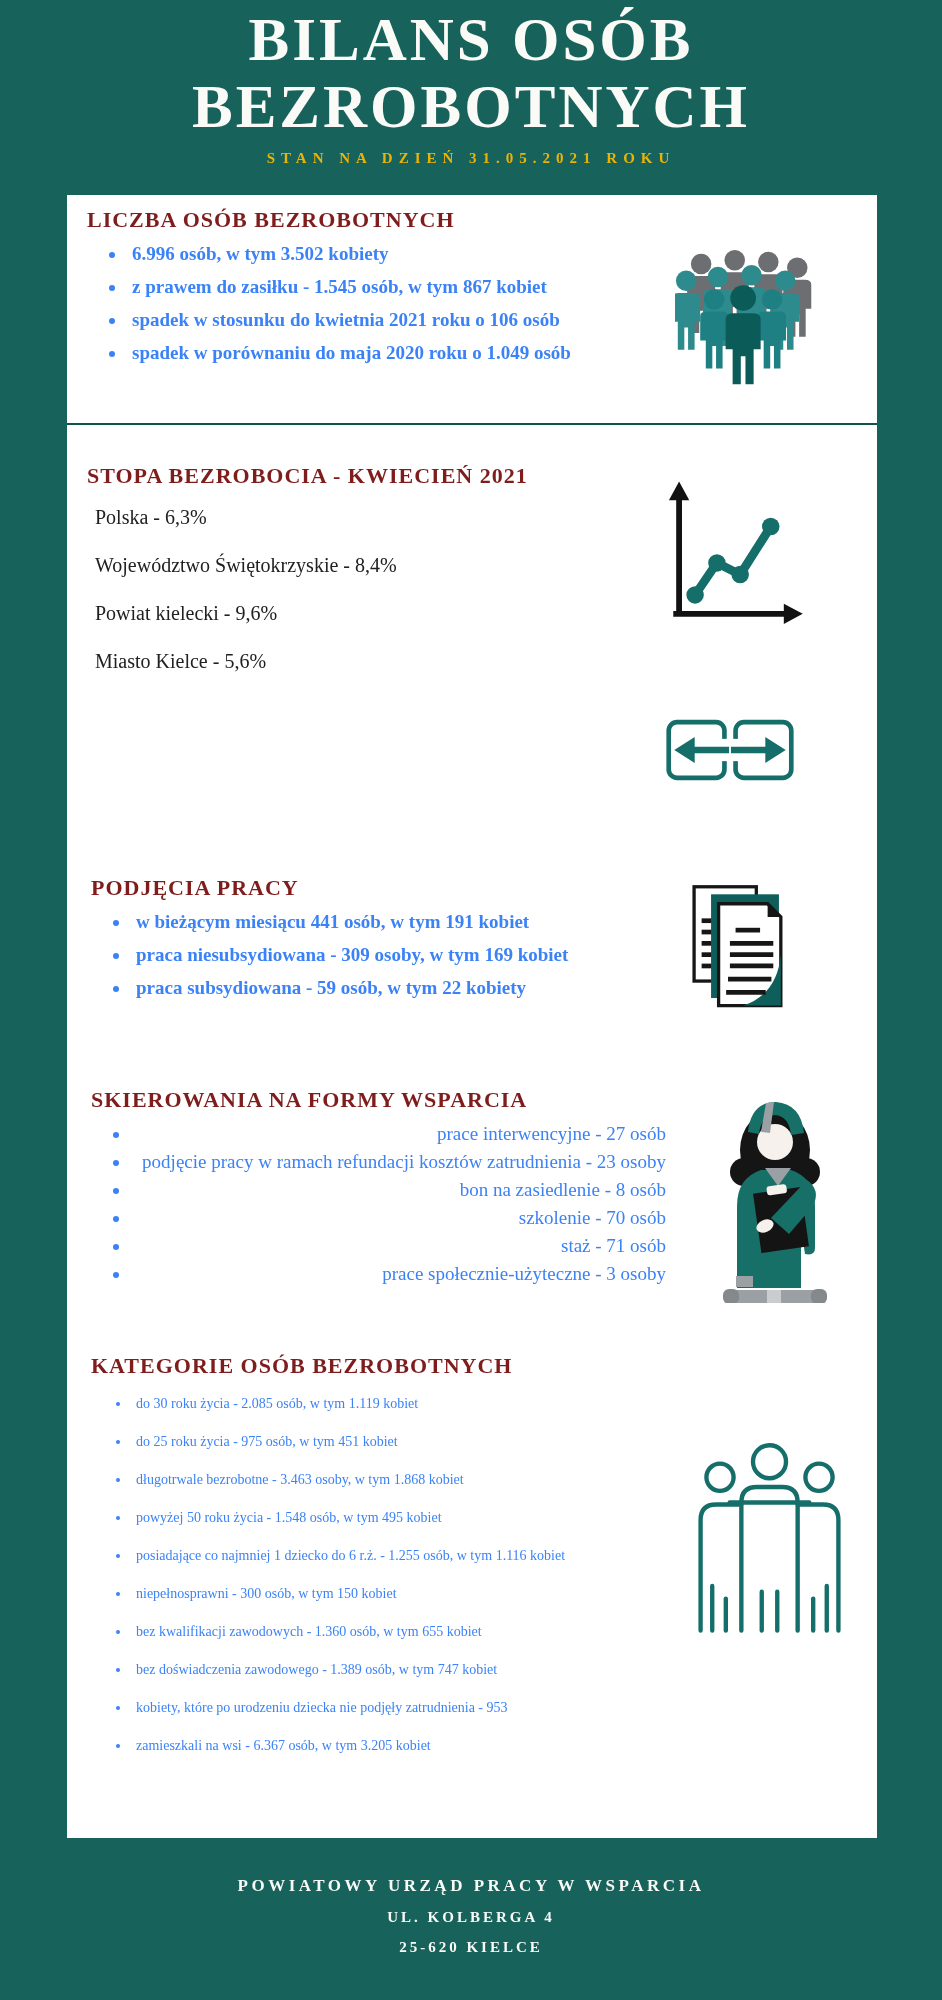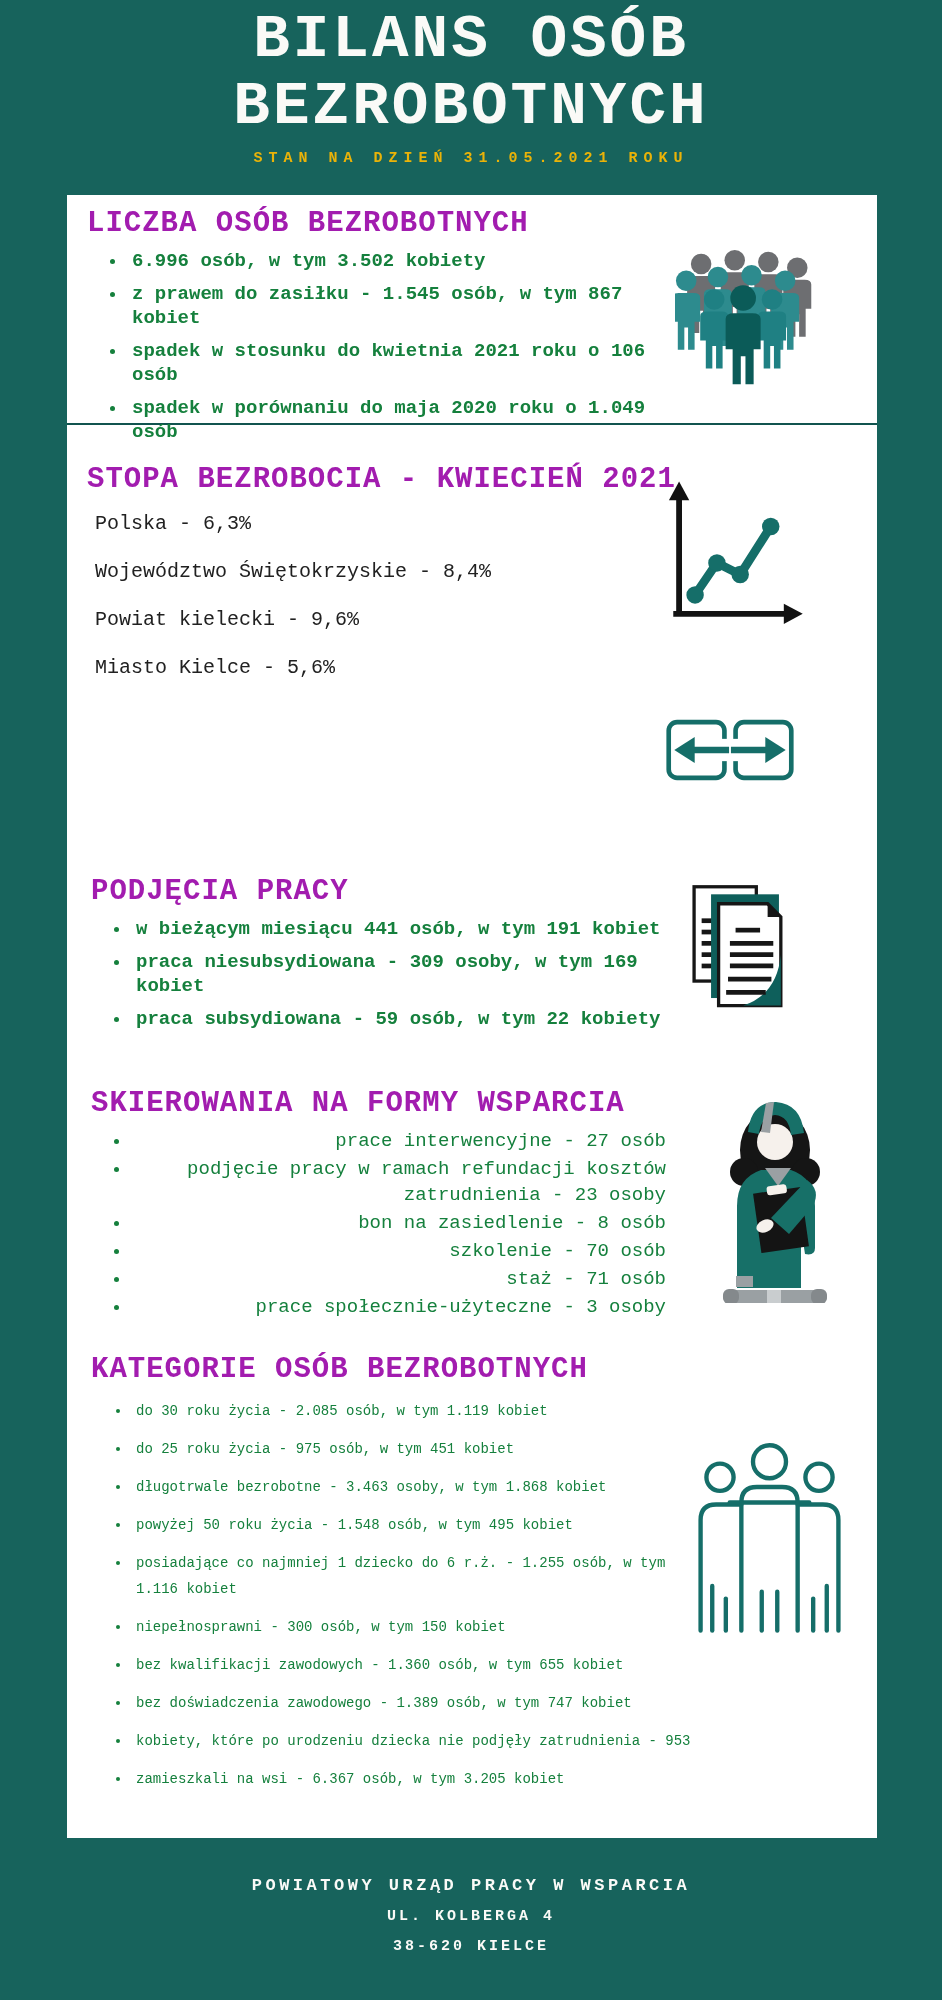--- a/index.html
+++ b/index.html
@@ -1,45 +1,45 @@
 <!DOCTYPE html>
 <html><head>
 <meta charset="utf-8">
 <style>
   html,body{margin:0;padding:0;}
   .page{
     position:relative;
     width:942px;height:2000px;
     background:#17635C;
-    font-family:Liberation Mono, monospace;
+    font-family:Liberation Serif, serif;
     overflow:hidden;
   }
   
   .title{
     position:absolute;top:6px;left:0;width:100%;
     text-align:center;color:#FAFAF7;
     font-size:61px;font-weight:700;letter-spacing:3px;line-height:1.1;
   }
   .subtitle{
     position:absolute;top:150px;left:0;width:100%;
     text-align:center;color:#eab308;
     font-size:15px;font-weight:700;letter-spacing:6px;
   }
   
   .card{
     position:absolute;left:67px;top:195px;width:810px;height:1643px;
     background:#FFFFFF;
   }
   .section{position:absolute;z-index:2;}
   .sec-heading{
-    color:#a21caf;font-size:29px;font-weight:700;letter-spacing:1px;
+    color:#7f1d1d;font-size:22px;font-weight:700;letter-spacing:1px;
     margin:0 0 6px 0;
   }
   ul{margin:8px 0 0 0;padding-left:40px;list-style:disc;color:#212121;}
-  li{padding-left:5px;color:#15803d;}
+  li{padding-left:5px;color:#3b82f6;}
   .s0{left:20px;top:12px;width:590px;}
   .s0 li{font-size:19px;font-weight:700;line-height:24px;margin:9px 0;}
   .divider{position:absolute;left:0;top:228px;width:810px;height:2px;background:#11544F;}
   .s1{left:20px;top:268px;width:590px;}
   .stopa-line{font-size:20px;font-weight:400;color:#212121;line-height:40px;margin:8px;}
   .s1 .lines{margin-top:8px;}
   .s2{left:24px;top:498px;width:600px;}
   .s2 li{font-size:19px;font-weight:700;line-height:24px;margin:10px 0;}
   .s3{left:24px;top:680px;width:600px;}
   .s3 li{font-size:19px;font-weight:700;line-height:24px;margin:9px 0;}
@@ -254,16 +254,16 @@
           <line x1="93" y1="198" x2="93" y2="158"></line>
         </g>
       </svg>
     </div>
 
   </div>
 
   <div class="footer">
     <p class="footer-l1">POWIATOWY URZĄD PRACY W WSPARCIA</p>
     <p class="footer-l2">UL. KOLBERGA 4</p>
-    <p class="footer-l3">38-620 KIELCE</p>
+    <p class="footer-l3">25-620 KIELCE</p>
   </div>
 
 </div>
 
 </body></html>

